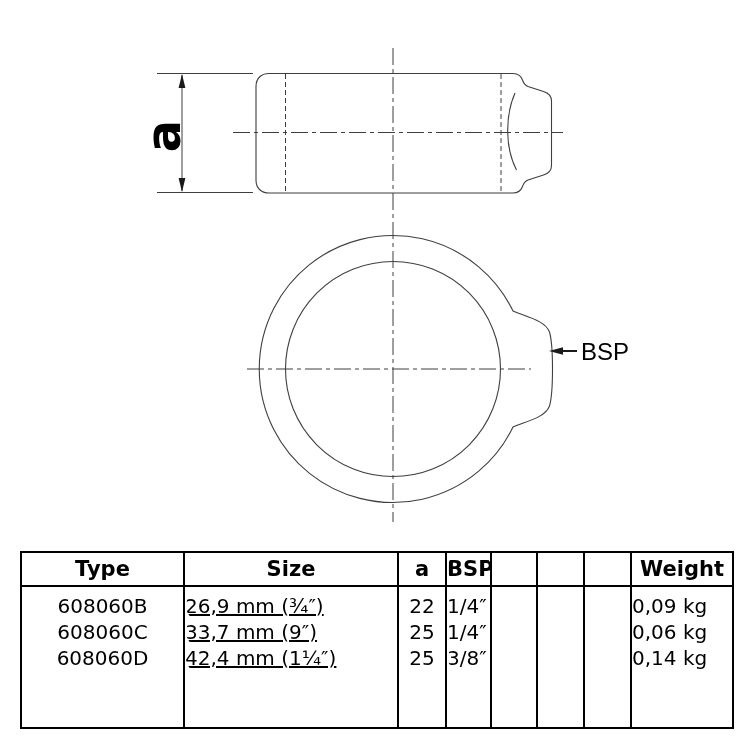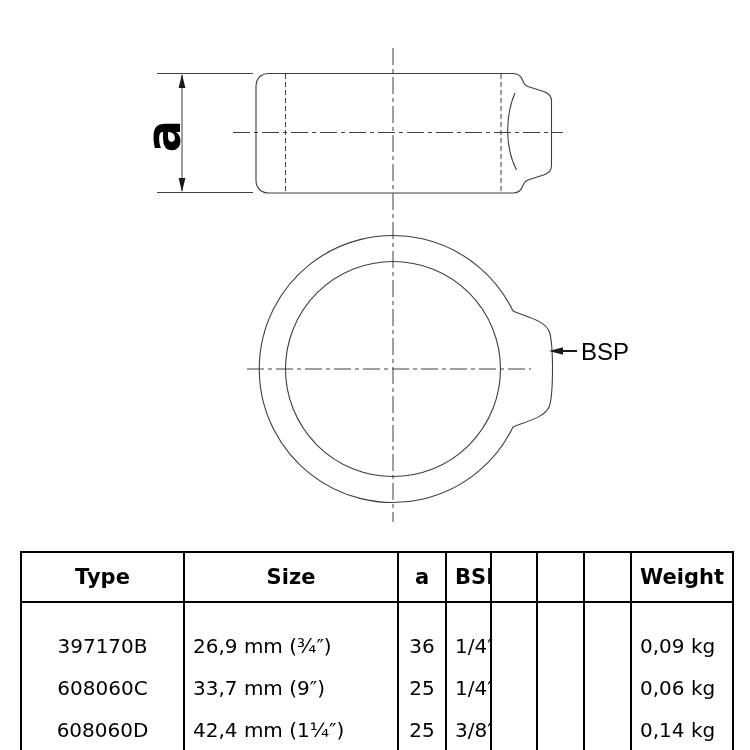--- a/index.html
+++ b/index.html
@@ -39,43 +39,44 @@
     color: #000000;
   }
   table.spec, table.spec th, table.spec td {
     border: 0;
   }
   table.spec {
     border: 2px solid #000000;
   }
   table.spec th, table.spec td {
     border-left: 2px solid #000000;
-    padding: 8px;
+    padding: 0;
     overflow: hidden;
     white-space: nowrap;
+    border-radius: 16px;
   }
   table.spec th:first-child, table.spec td:first-child {
     border-left: 0;
   }
   table.spec thead th {
     border-bottom: 2px solid #000000;
     font-size: 21px;
     font-weight: bold;
     height: 32px;
     text-align: center;
     vertical-align: middle;
   }
   table.spec td {
     font-size: 20px;
     vertical-align: middle;
   }
   tr.spacer-row td { height: 6px; }
   tr.data-row td { height: 26px; }
   td.c-type   { text-align: center; }
-  td.c-size   { text-align: left; padding-left: 14px; }
+  td.c-size   { text-align: left; padding-left: 14px; text-decoration: underline; }
   td.c-a      { text-align: center; }
   td.c-bsp    { text-align: left; padding-left: 4px; }
   td.c-weight { text-align: left; }
 </style>
 </head>
 <body>
 
 <div class="canvas">
 
   <svg width="750" height="548" viewBox="0 0 750 548">
@@ -169,23 +170,23 @@
         <td></td>
           <td></td>
           <td></td>
           <td></td>
         <td></td>
           <td></td>
           <td></td>
           <td></td>
       </tr>
       <tr class="data-row">
-        <td class="c-type">397170B</td>
+        <td class="c-type">608060B</td>
         <td class="c-size">26,9 mm (¾″)</td>
-        <td class="c-a">36</td>
+        <td class="c-a">22</td>
         <td class="c-bsp">1/4″</td>
         <td></td>
         <td></td>
         <td></td>
         <td class="c-weight">0,09 kg</td>
       </tr>
       <tr class="data-row">
         <td class="c-type">608060C</td>
         <td class="c-size">33,7 mm (9″)</td>
         <td class="c-a">25</td>

